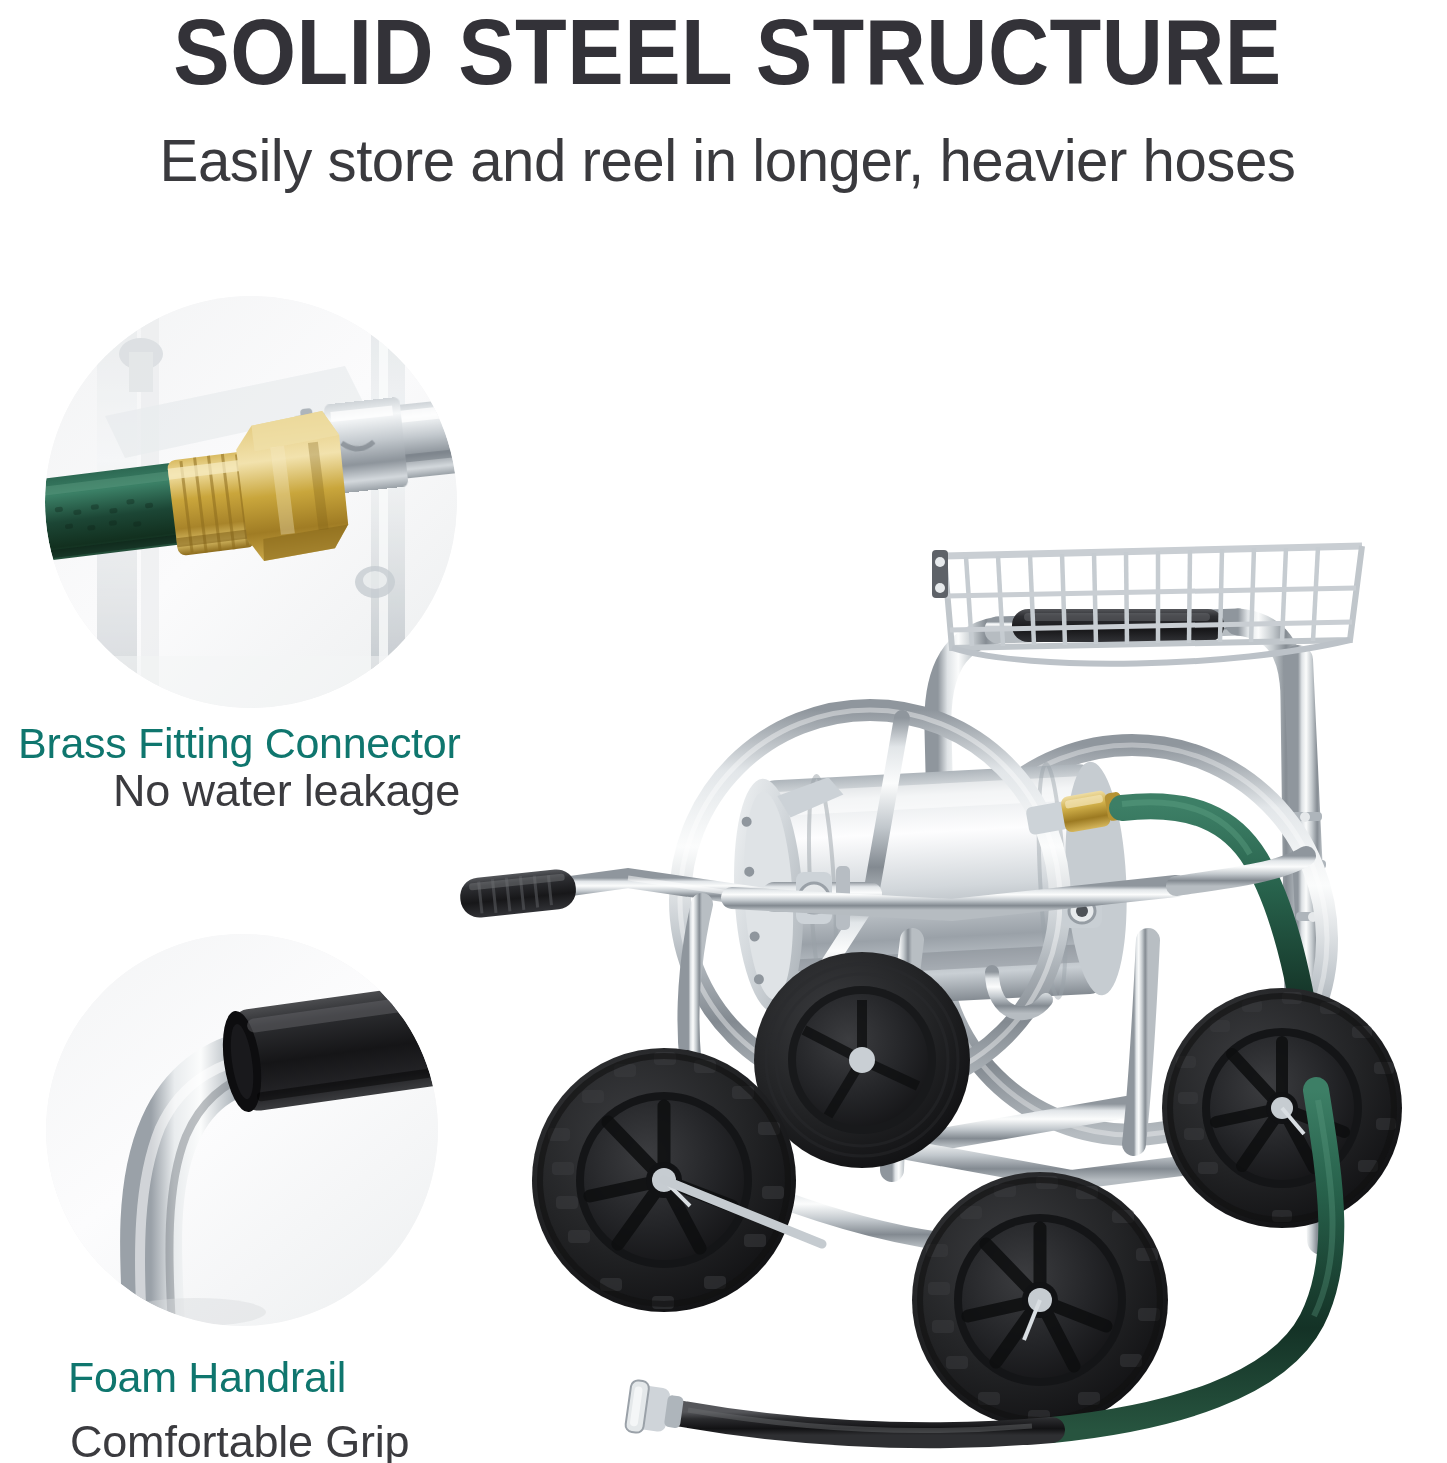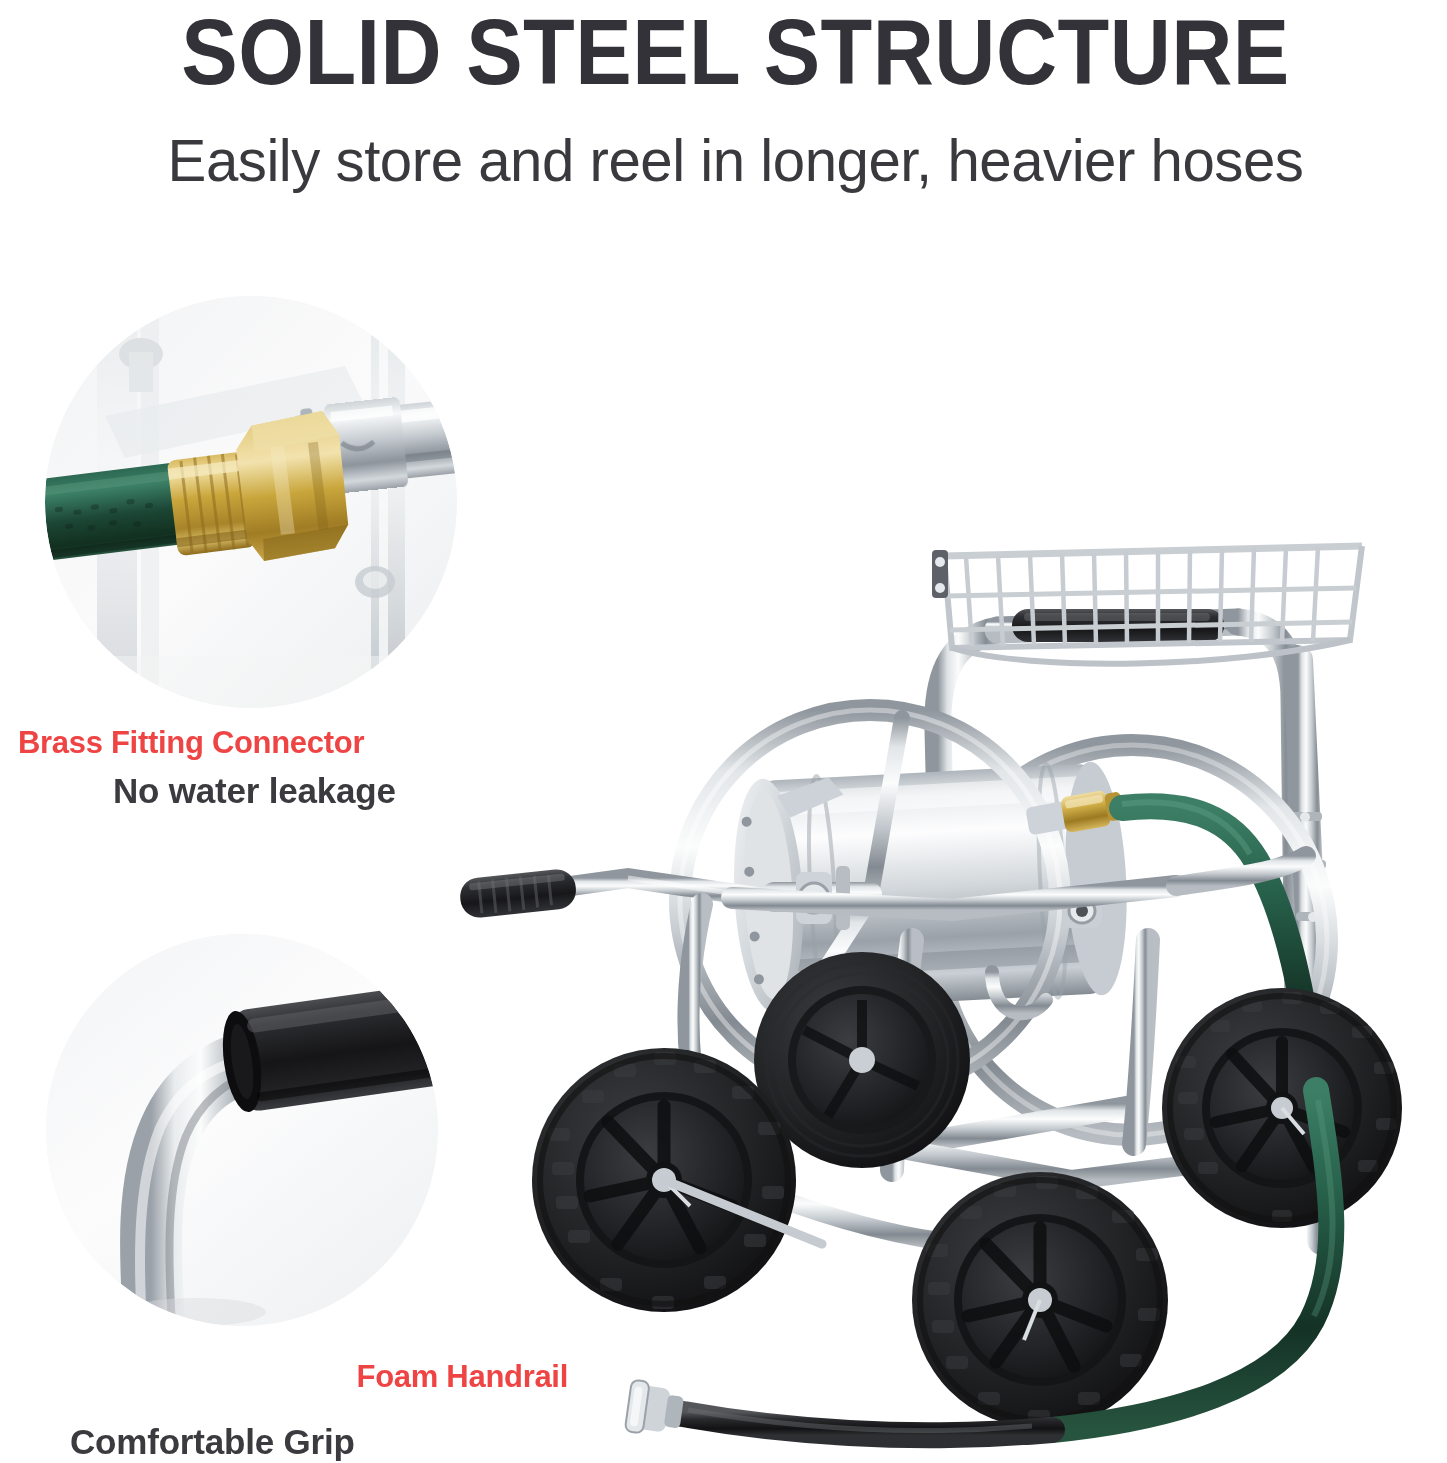--- a/index.html
+++ b/index.html
@@ -1,45 +1,45 @@
 <!DOCTYPE html>
 <html><head>
 <meta charset="utf-8">
 <title>Solid Steel Structure</title>
 <style>
   html,body{margin:0;padding:0;background:#ffffff;}
   body{width:1447px;height:1463px;position:relative;overflow:hidden;
        font-family:"Liberation Sans","DejaVu Sans",sans-serif;color:#333238;}
 
   
-  #headline{position:absolute;left:12px;top:0;width:1222px;height:215px;}
+  #headline{position:absolute;left:4px;top:0;width:1222px;height:215px;}
   #title{
     position:absolute;left:0;top:-2px;width:1447px;text-align:center;
     font-family:"Liberation Sans Narrow","Liberation Sans",sans-serif;
     font-weight:700;font-size:92px;line-height:108px;letter-spacing:0.5px;
     color:#333238;transform:scaleX(0.92);transform-origin:50% 0;
     white-space:nowrap;
   }
   #subtitle{
     position:absolute;left:0;top:126px;width:1447px;text-align:center;
     font-weight:400;font-size:60px;line-height:70px;letter-spacing:-0.5px;
     color:#3a3a3e;white-space:nowrap;transform:scaleX(0.97);transform-origin:50% 0;
   }
 
   
   .callout{position:absolute;width:560px;text-align:left;}
-  .callout .c-title{font-size:31px;font-weight:700;color:#ef4444;line-height:50px;
+  .callout .c-title{font-size:43px;font-weight:400;color:#0f766e;line-height:50px;
                     letter-spacing:-0.3px;white-space:nowrap;}
-  .callout .c-sub{font-size:35px;font-weight:700;color:#3b3b3f;line-height:46px;
+  .callout .c-sub{font-size:45px;font-weight:400;color:#3b3b3f;line-height:46px;
                   letter-spacing:-0.2px;white-space:nowrap;}
   #callout-brass{left:8px;top:718px;}
   #callout-brass .c-title{padding-left:10px;}
   #callout-brass .c-sub{padding-left:105px;}
   #callout-foam{left:8px;top:1352px;}
-  #callout-foam .c-title{padding-left:60px;text-align:right;}
+  #callout-foam .c-title{padding-left:60px;}
   #callout-foam .c-sub{padding-left:62px;margin-top:17px;}
 
   
   .inset{position:absolute;border-radius:50%;overflow:hidden;background:#f6f6f7;}
   #inset-brass{left:45px;top:296px;width:412px;height:412px;}
   #inset-foam{left:46px;top:934px;width:392px;height:392px;}
   #product{position:absolute;left:432px;top:300px;width:1015px;height:1163px;}
   svg{display:block;}
 </style>
 </head>

